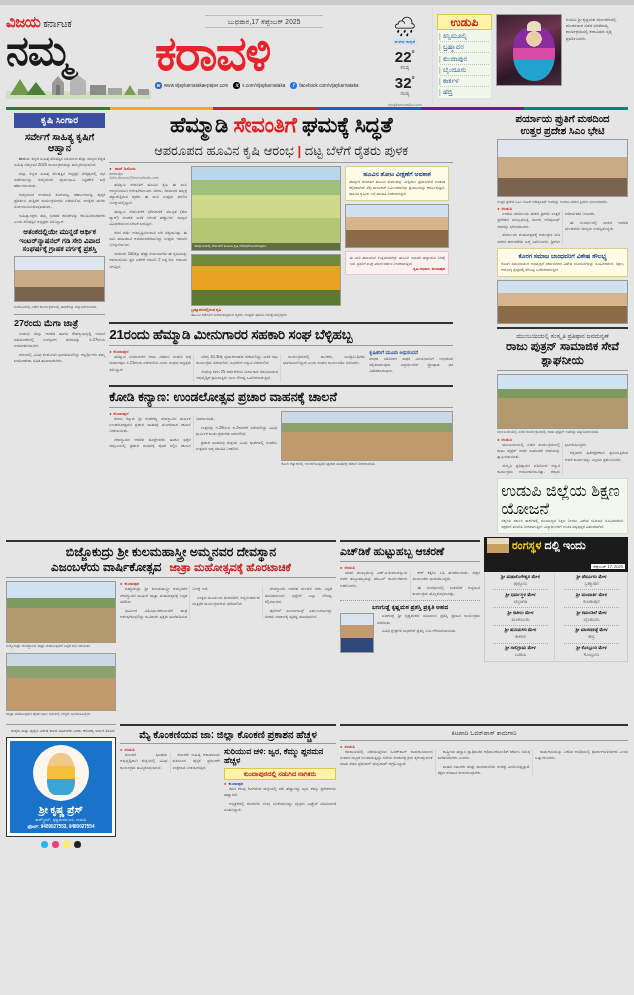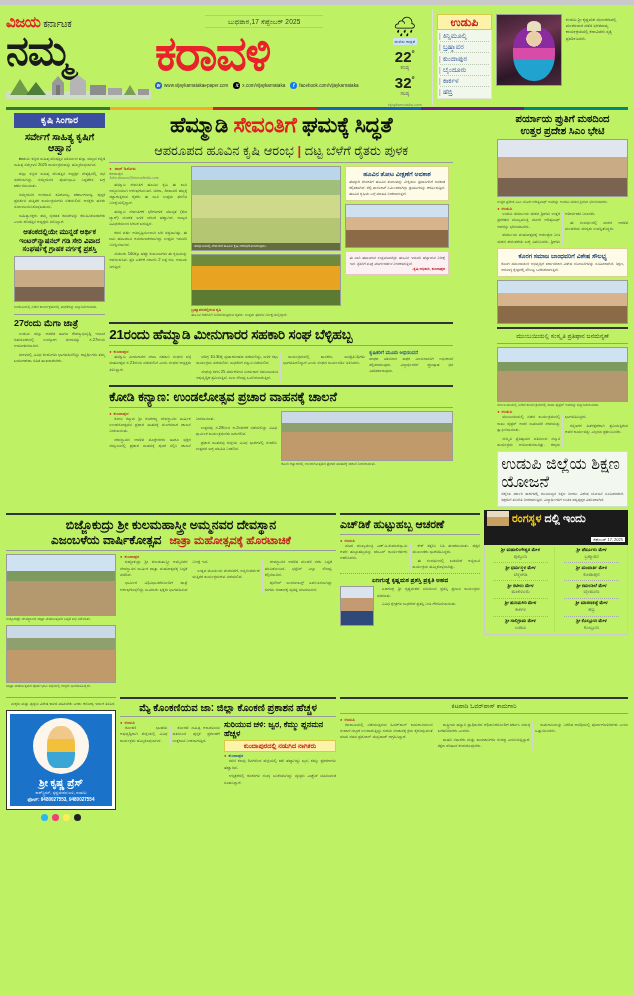--- a/index.html
+++ b/index.html
@@ -2,21 +2,21 @@
 <html><head>
 <meta charset="utf-8">
 <style>
   * { box-sizing: border-box; margin: 0; padding: 0; }
   html, body {
     width: 634px; height: 995px;
     background: #ffffff;
     font-family: "Liberation Sans", sans-serif;
     overflow: hidden;
   }
-  .page { width: 634px; height: 995px; position: relative; background: #bef264; padding: 0; }
+  .page { width: 634px; height: 995px; position: relative; background: #e5e5e5; padding: 0; }
 
   
   .top-rule { height: 5px; background: #c9c9c9; }
 
   
   .masthead { display: flex; height: 100px; padding: 4px 6px 0 6px; gap: 4px; }
   .mh-left { width: 148px; position: relative; }
   .vk-line { display: flex; align-items: baseline; gap: 3px; margin-top: 4px;}
   .vk-red { color: #e02020; font-size: 15px; font-weight: bold; letter-spacing: -0.5px;}
   .vk-blk { color: #111; font-size: 10px; font-weight: normal; letter-spacing: -0.5px;}
@@ -358,20 +358,21 @@
       </div>
       <div class="box-y" style="margin-top:3px">
         <div class="bt">ಕೊರಗ ಸಮಾಜ ಬಾಂಧವರಿಗೆ ವಿಶೇಷ ಸೌಲಭ್ಯ</div>
         <div class="txt" style="font-size:3.9px">ಕೊರಗ ಸಮುದಾಯದ ಅಭಿವೃದ್ಧಿಗೆ ಸರ್ಕಾರದಿಂದ ವಿಶೇಷ ಯೋಜನೆಗಳನ್ನು ರೂಪಿಸಲಾಗಿದೆ. ಶಿಕ್ಷಣ, ಆರೋಗ್ಯ ಕ್ಷೇತ್ರದಲ್ಲಿ ಸೌಲಭ್ಯ ಒದಗಿಸಲಾಗುತ್ತಿದೆ.</div>
       </div>
       <div class="ph proc" style="height:44px;margin-top:3px"></div>
 
       <div class="hr-thick"></div>
 
       <div class="kicker">ಮುಂಬಯಿಯಲ್ಲಿ ಸಂಸ್ಕೃತಿ ಪ್ರತಿಷ್ಠಾನ ಜನಮನ್ನಣೆ</div>
+      <div class="hl-r2">ರಾಜು ಪುತ್ರನ್ ಸಾಮಾಜಿಕ ಸೇವೆ ಶ್ಲಾಘನೀಯ</div>
       <div class="hr-thin"></div>
       <div class="ph group" style="height:55px"></div>
       <div class="ph-cap-below">ಮುಂಬಯಿಯಲ್ಲಿ ನಡೆದ ಕಾರ್ಯಕ್ರಮದಲ್ಲಿ ರಾಜು ಪುತ್ರನ್ ಅವರನ್ನು ಸನ್ಮಾನಿಸಲಾಯಿತು.</div>
       <div class="byline bullet-red">ಉಡುಪಿ</div>
       <div class="txt cols2">
         <p>ಮುಂಬಯಿಯಲ್ಲಿ ನಡೆದ ಕಾರ್ಯಕ್ರಮದಲ್ಲಿ ರಾಜು ಪುತ್ರನ್ ಅವರ ಸಾಮಾಜಿಕ ಸೇವೆಯನ್ನು ಶ್ಲಾಘಿಸಲಾಯಿತು.</p>
         <p>ಸಂಸ್ಕೃತಿ ಪ್ರತಿಷ್ಠಾನದ ವತಿಯಿಂದ ಸನ್ಮಾನ ಕಾರ್ಯಕ್ರಮ ಆಯೋಜಿಸಲಾಗಿತ್ತು. ಗಣ್ಯರು ಭಾಗವಹಿಸಿದ್ದರು.</p>
         <p>ಕನ್ನಡಿಗರ ಹಿತರಕ್ಷಣೆಗಾಗಿ ಶ್ರಮಿಸುತ್ತಿರುವ ಅವರ ಕಾರ್ಯವನ್ನು ಎಲ್ಲರೂ ಪ್ರಶಂಸಿಸಿದರು.</p>
       </div>
       <div class="box-g" style="margin-top:3px">

